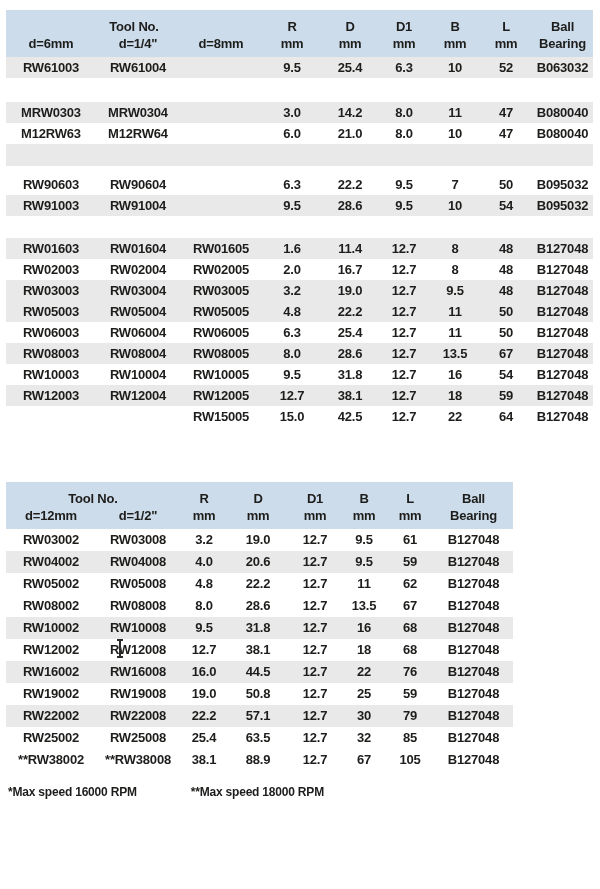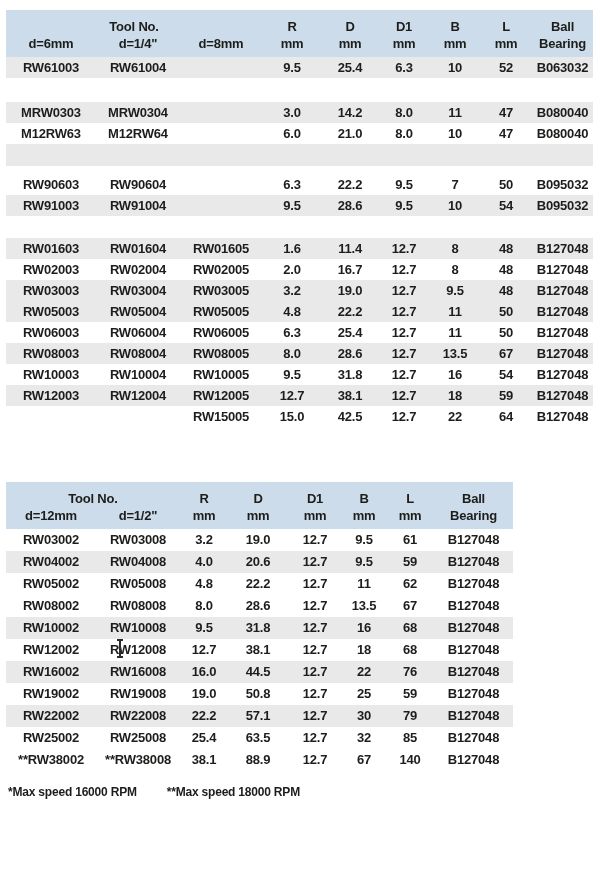--- a/index.html
+++ b/index.html
@@ -41,21 +41,21 @@
   tr.gray td{background:var(--stripe-bg);}
   tr.white td{background:#ffffff;}
   tr.spacer td{line-height:0;font-size:0;}
   .footnote{
     margin:14px 0 0 8px;
     font-size:12px;
     font-weight:700;
     letter-spacing:-0.2px;
     color:var(--text);
     display:flex;
-    gap:30px;
+    gap:54px;
   }
   
   .ibeam{
     position:absolute;
     left:119px;top:640px;
     width:2px;height:17px;
     background:#2b2b2b;
   }
   .ibeam::before,.ibeam::after{
     content:"";
@@ -407,21 +407,21 @@
     <td>85</td>
         <td>B127048</td>
   </tr>
       <tr class="white">
     <td>**RW38002</td>
         <td>**RW38008</td>
     <td>38.1</td>
         <td>88.9</td>
     <td>12.7</td>
         <td>67</td>
-    <td>140</td>
+    <td>105</td>
         <td>B127048</td>
   </tr>
     </tbody>
 </table>
 
 <div class="footnote">
   <span>*Max speed 16000 RPM</span>
   <span>**Max speed 18000 RPM</span>
 </div>
 

